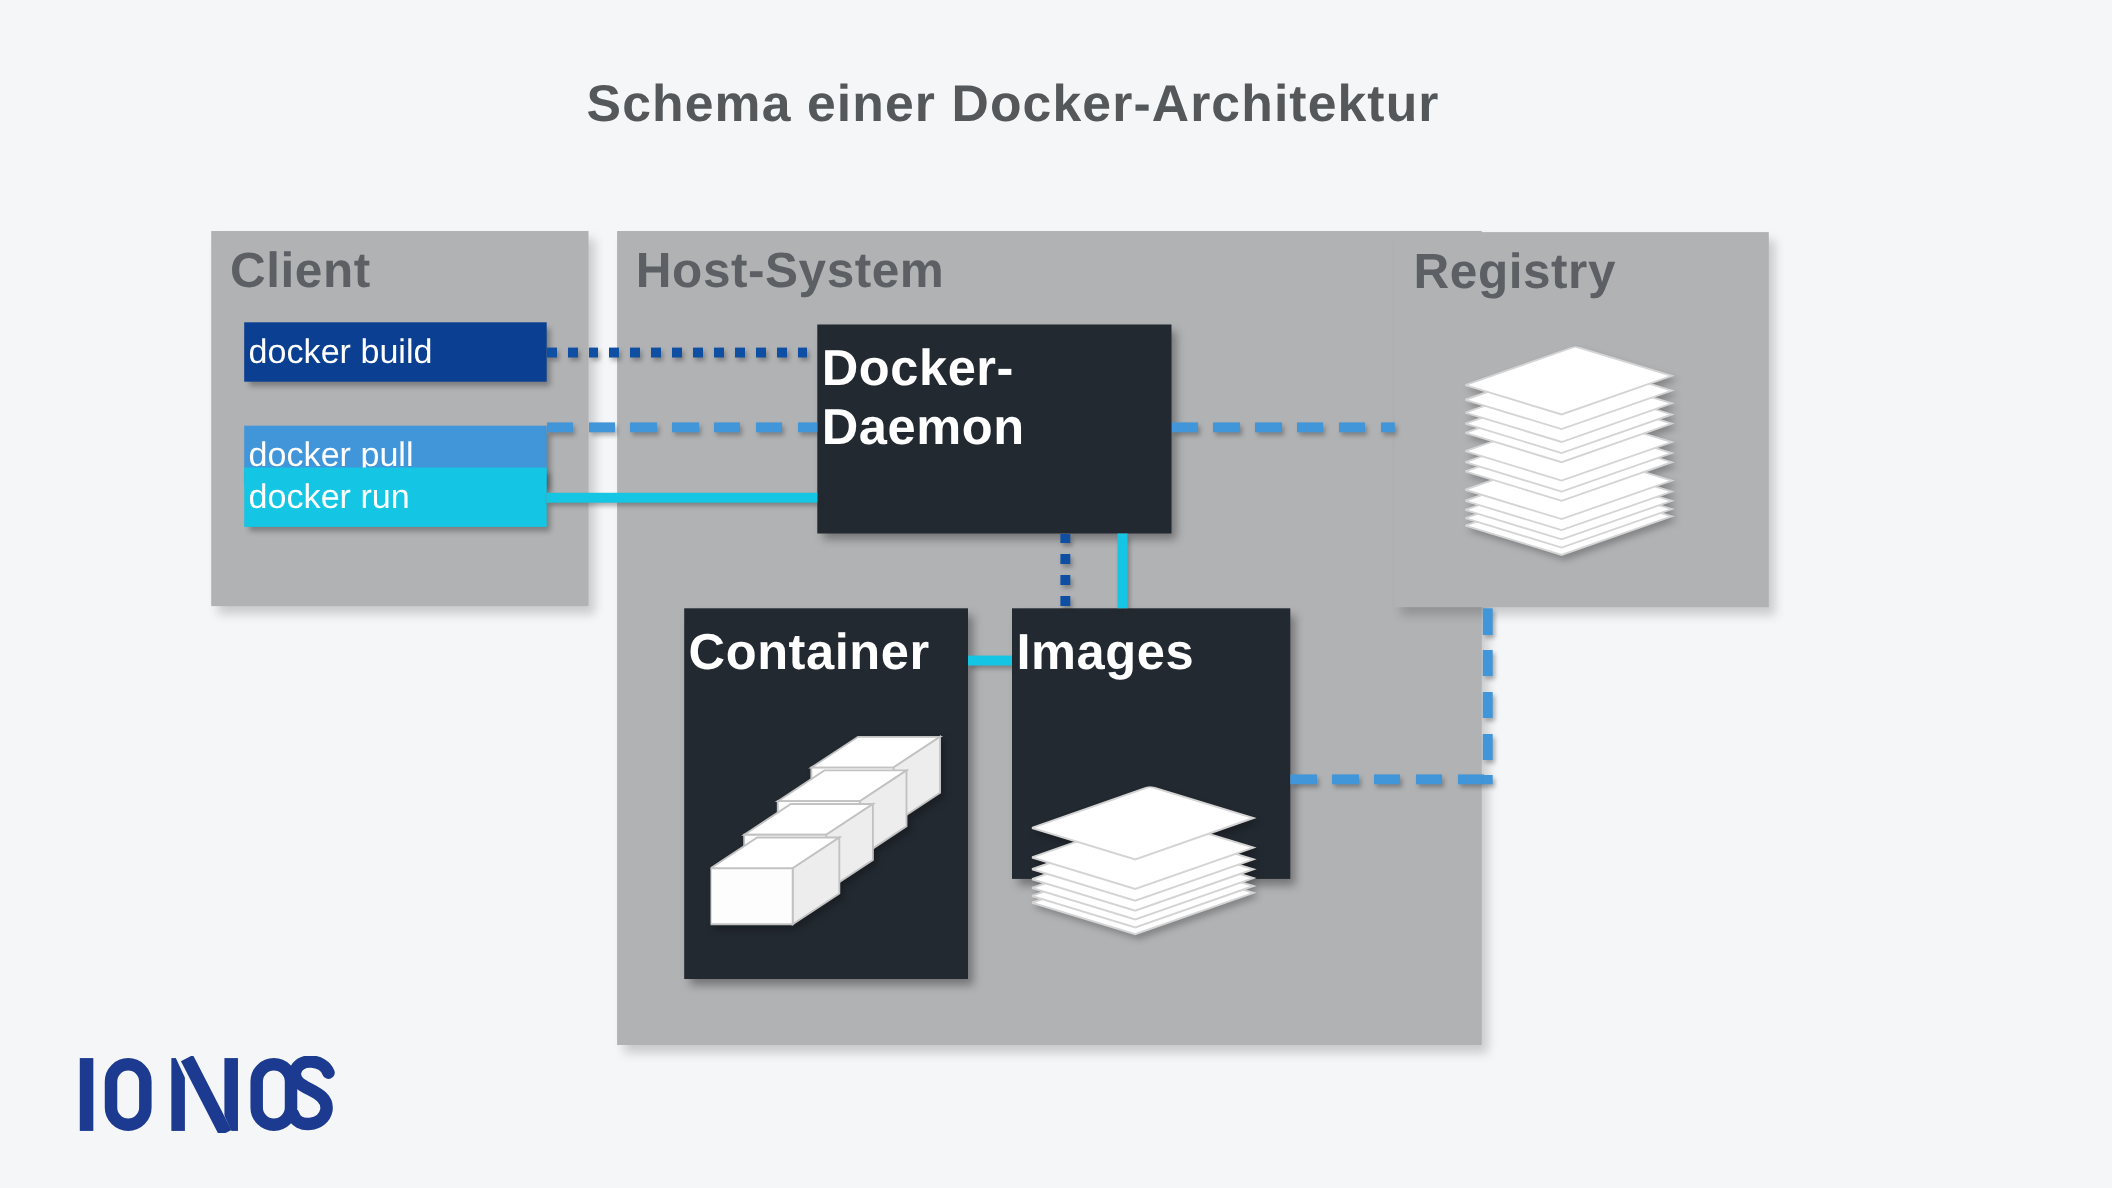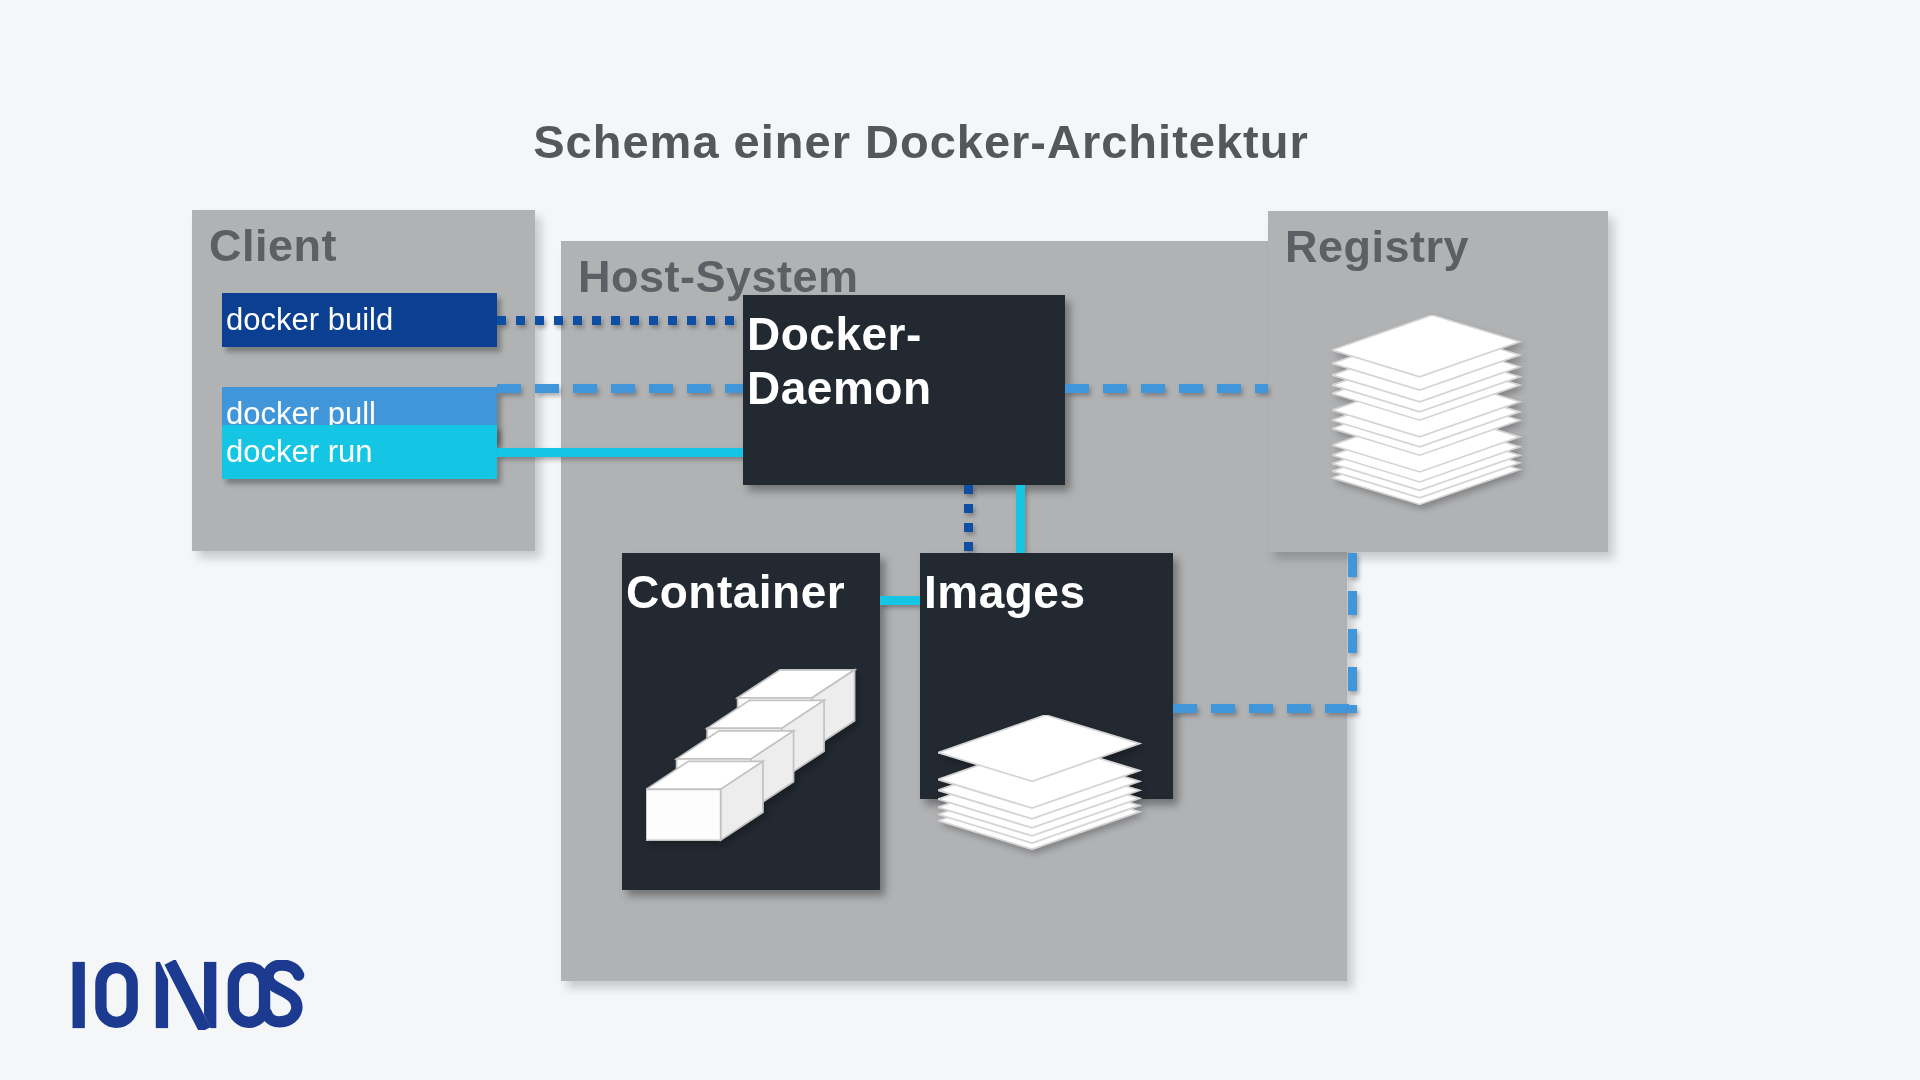--- a/index.html
+++ b/index.html
@@ -19,34 +19,34 @@
   body{
     background:var(--bg);
     font-family:"Liberation Sans","DejaVu Sans",sans-serif;
     position:relative;
   }
   .canvas{position:absolute;inset:0;}
 
   .diagram-title{
     position:absolute;left:0;top:66px;width:1842px;
     text-align:center;font-size:47px;font-weight:bold;
-    color:var(--title);letter-spacing:1px;margin-top:48px;
+    color:var(--title);letter-spacing:1px;
   }
 
   .panel{
     position:absolute;background:var(--panel);
     box-shadow:6px 7px 9px rgba(0,0,0,0.18);
   }
   .panel-label{
     padding:10px 0 0 17px;
     font-size:45px;font-weight:bold;color:var(--heading);
     letter-spacing:0.5px;
   }
   .panel-client{left:192px;top:210px;width:343px;height:341px;}
-  .panel-host{left:561px;top:210px;width:786px;height:740px;margin-top:31px;}
+  .panel-host{left:561px;top:210px;width:786px;height:740px;}
   .panel-registry{left:1268px;top:211px;width:340px;height:341px;}
 
   .cmd{
     position:absolute;left:222px;width:275px;height:54px;
     line-height:54px;padding-left:4px;
     font-size:31px;color:#ffffff;
     box-shadow:4px 5px 5px rgba(0,0,0,0.30);
   }
   .cmd-build{top:293px;background:var(--navy-fill);}
   .cmd-pull{top:359px;background:var(--blue);margin-top:28px;}

